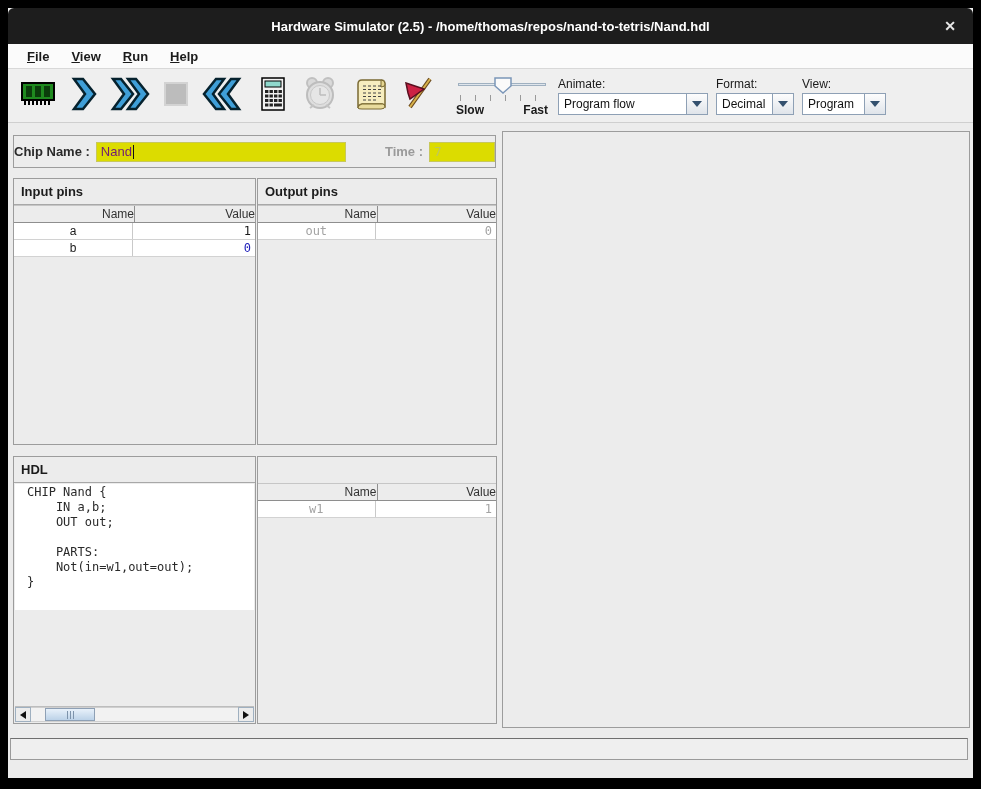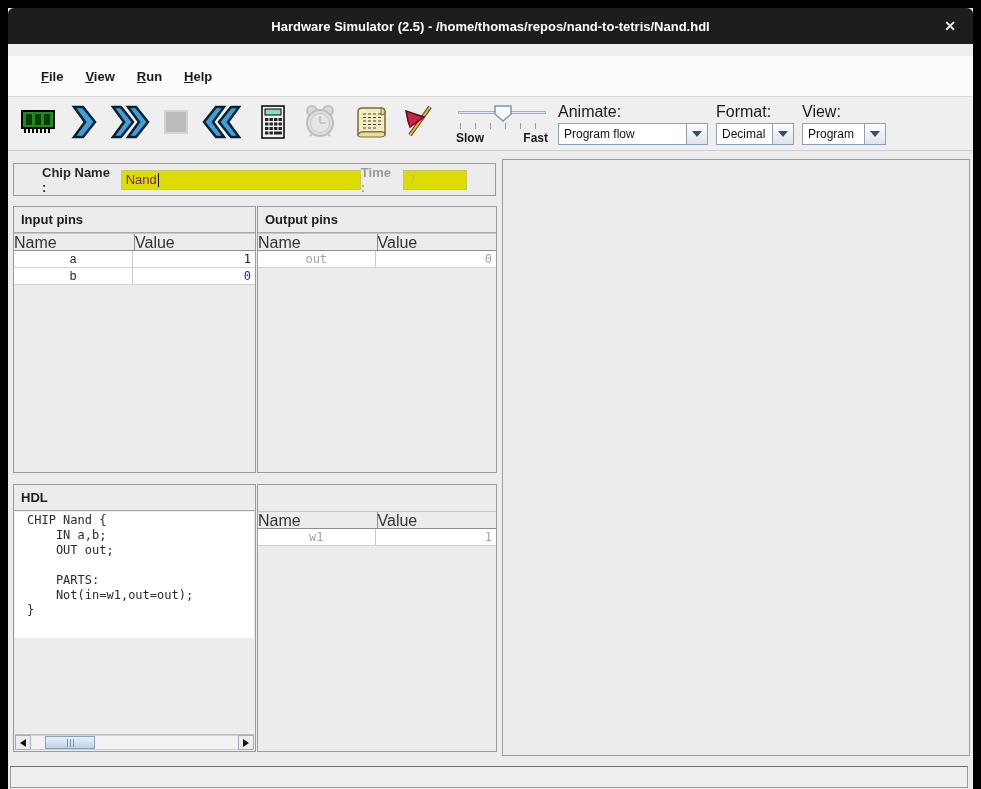--- a/index.html
+++ b/index.html
@@ -6,64 +6,64 @@
   html,body { width:981px; height:789px; background:#000; font-family:"Liberation Sans", sans-serif; overflow:hidden; }
 
   .window { position:absolute; left:8px; top:8px; width:965px; height:770px; background:#efefef; }
 
   
   .titlebar { position:relative; height:36px; background:#1d1d1d; border-radius:6px 6px 0 0; display:flex; align-items:center; justify-content:center; }
   .titlebar .title { color:#fff; font-size:13px; font-weight:bold; }
   .close-btn { position:absolute; right:12px; top:8px; width:22px; height:20px; color:#e8e8e8; font-size:14px; font-weight:bold; display:flex; align-items:center; justify-content:center; cursor:default; }
 
   
-  .menubar { height:41px; background:#fbfbfb; border-bottom:1px solid #d8d8d8; display:flex; align-items:center; padding-left:24px; gap:4px;margin-top:12px; }
+  .menubar { height:25px; background:#fbfbfb; border-bottom:1px solid #d8d8d8; display:flex; align-items:center; padding-left:10px; gap:4px; }
   .menu-item { display:inline-block; font-size:13px; font-weight:bold; color:#1a1a1a; padding:3px 9px; }
   .menu-item::first-letter { text-decoration:underline; }
 
   
   .toolbar { height:54px; background:#efefef; border-bottom:1px solid #cfcfcf; display:flex; align-items:center; padding-left:8px; }
   .tb-btn { width:44px; height:44px; margin-right:2px; display:flex; align-items:center; justify-content:center; background:#efefef; border:1px solid transparent; }
   .tb-gap { width:6px; }
 
   
   .slider-box { width:92px; margin:0 10px 0 14px; display:flex; flex-direction:column; align-items:stretch; }
   .slider-track-row { position:relative; height:20px; }
   .slider-track { position:absolute; left:2px; right:2px; top:8px; height:3px; background:linear-gradient(#cdd6e0,#f2f5f8); border:1px solid #9fb0c0; }
   .slider-thumb { position:absolute; left:38px; top:2px; }
   .slider-ticks { height:6px; margin:0 4px; background:repeating-linear-gradient(to right, #9a9a9a 0 1px, transparent 1px 15px); }
   .slider-labels { display:flex; justify-content:space-between; font-size:12px; font-weight:bold; color:#1a1a1a; margin-top:2px; }
 
   
   .combo-group { display:flex; flex-direction:column; margin-right:8px; }
-  .combo-label { font-size:16px; color:#1a1a1a; margin-bottom:2px; }
+  .combo-label { font-size:12px; color:#1a1a1a; margin-bottom:2px; }
   .combo { display:flex; height:22px; }
   .combo-field { background:#fff; border:1px solid #8ea0b5; border-right:none; font-size:12px; color:#111; display:flex; align-items:center; padding:0 5px; }
   .combo-btn { width:22px; background:linear-gradient(#fdfdfd,#dfe4ea); border:1px solid #8ea0b5; display:flex; align-items:center; justify-content:center; }
   .combo-arrow { width:0; height:0; border-left:5px solid transparent; border-right:5px solid transparent; border-top:6px solid #33506e; }
 
   
   .content { position:relative; height:655px; background:#ececec; }
 
   .panel { position:absolute; border:1px solid #9c9c9c; background:#ececec; }
   .panel-title { height:26px; line-height:25px; padding-left:7px; font-size:13px; font-weight:bold; color:#1c1c1c; border-bottom:1px solid #a8a8a8; background:#ececec; }
 
   
-  .chipbar { left:5px; top:12px; width:483px; height:33px; display:flex; align-items:center; padding:0 28px; }
+  .chipbar { left:5px; top:12px; width:483px; height:33px; display:flex; align-items:center; padding:0 0; }
   .chipbar-label { font-size:13px; font-weight:bold; color:#2a2a2a; margin-right:6px; }
   .yellow-input { background:#dcdc00; border:1px solid #c8c85a; height:20px; font-size:13px; color:#701a75; display:flex; align-items:center; padding:0 4px; }
   .chip-name-input { width:250px; }
   .text-cursor { display:inline-block; width:1px; height:14px; background:#111; margin-left:1px; }
   .time-label { margin-left:auto; font-size:13px; font-weight:bold; color:#9a9a9a; margin-right:6px; }
   .time-input { width:66px; color:#bfc65e; font-family:"DejaVu Sans Mono", monospace; }
 
   
   .pin-table { position:absolute; left:0; right:0; top:26px; }
   .pt-header { display:flex; height:18px; background:#ececec; border-bottom:1px solid #8e8e8e; border-top:1px solid #c6c6c6; }
-  .pt-header > div { flex:1; text-align:left; font-size:16px; color:#333; line-height:17px; }
+  .pt-header > div { flex:1; text-align:right; font-size:12px; color:#333; line-height:17px; }
   .pt-header > div:first-child { border-right:1px solid #8e8e8e; }
   .pt-row { display:flex; height:17px; background:#fff; border-bottom:1px solid #d2d2d2; }
   .pt-row > div { flex:1; font-size:12px; line-height:16px; }
   .pt-row .pt-name { text-align:center; color:#1a1a1a; border-right:1px solid #c9c9c9; }
   .pt-row .pt-value { text-align:right; padding-right:4px; font-family:"DejaVu Sans Mono", monospace; color:#1a1a1a; }
   .pt-row.disabled .pt-name, .pt-row.disabled .pt-value { color:#a3a3a3; font-family:"DejaVu Sans Mono", monospace; }
   .pt-row .pt-value.editing { color:#2222bb; }
 
   
   .hdl-code { position:absolute; left:1px; right:1px; top:27px; height:126px; background:#fff; font-family:"DejaVu Sans Mono", monospace; font-size:12px; color:#2a2a2a; padding:1px 12px; }

